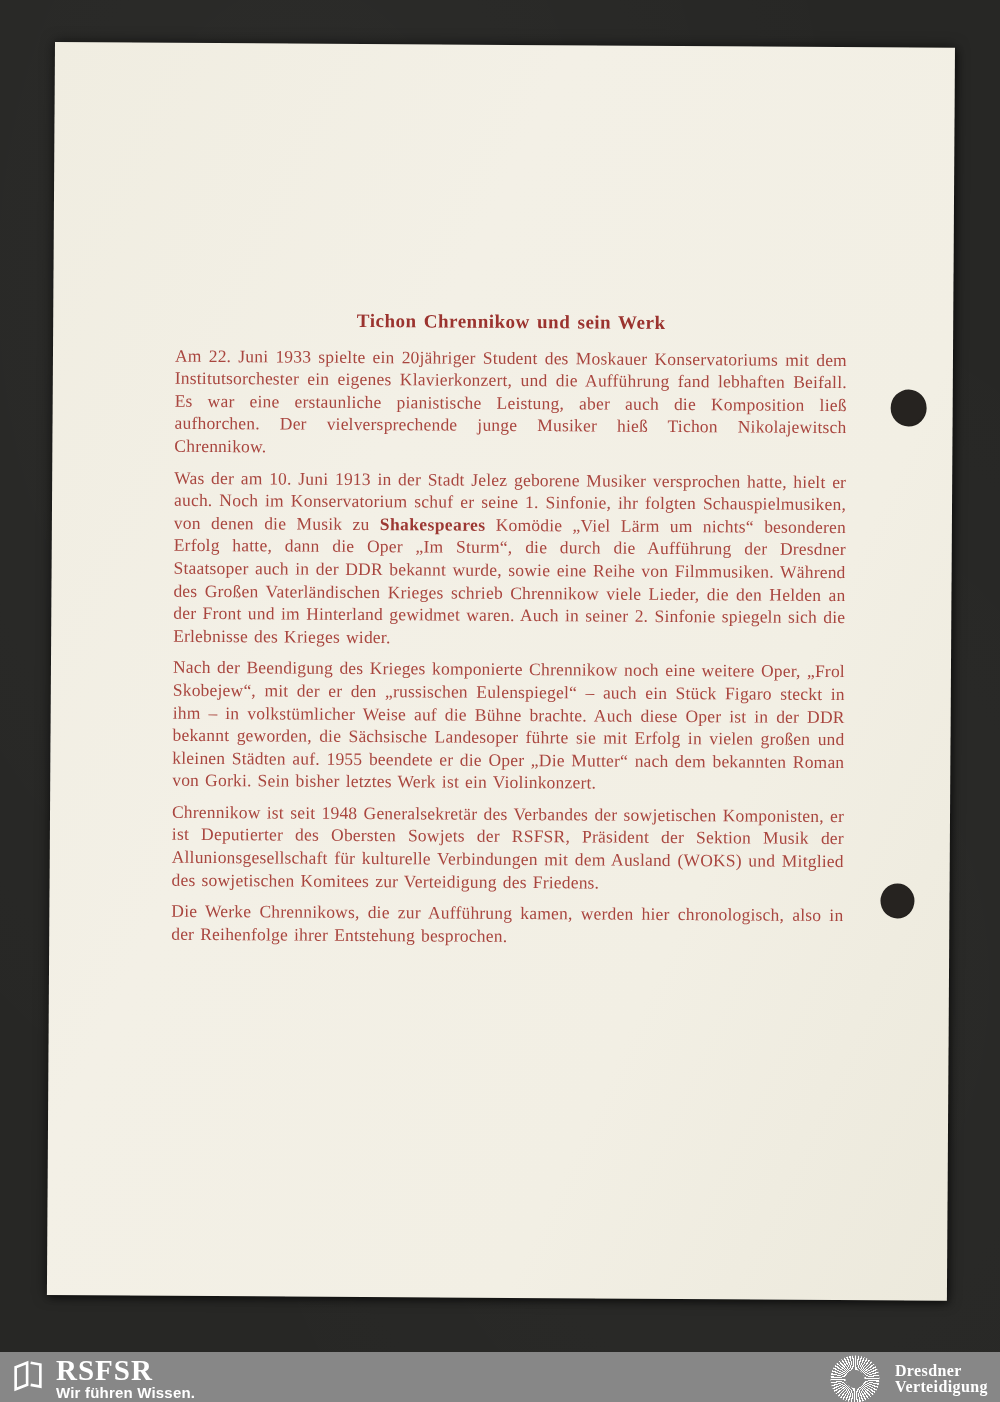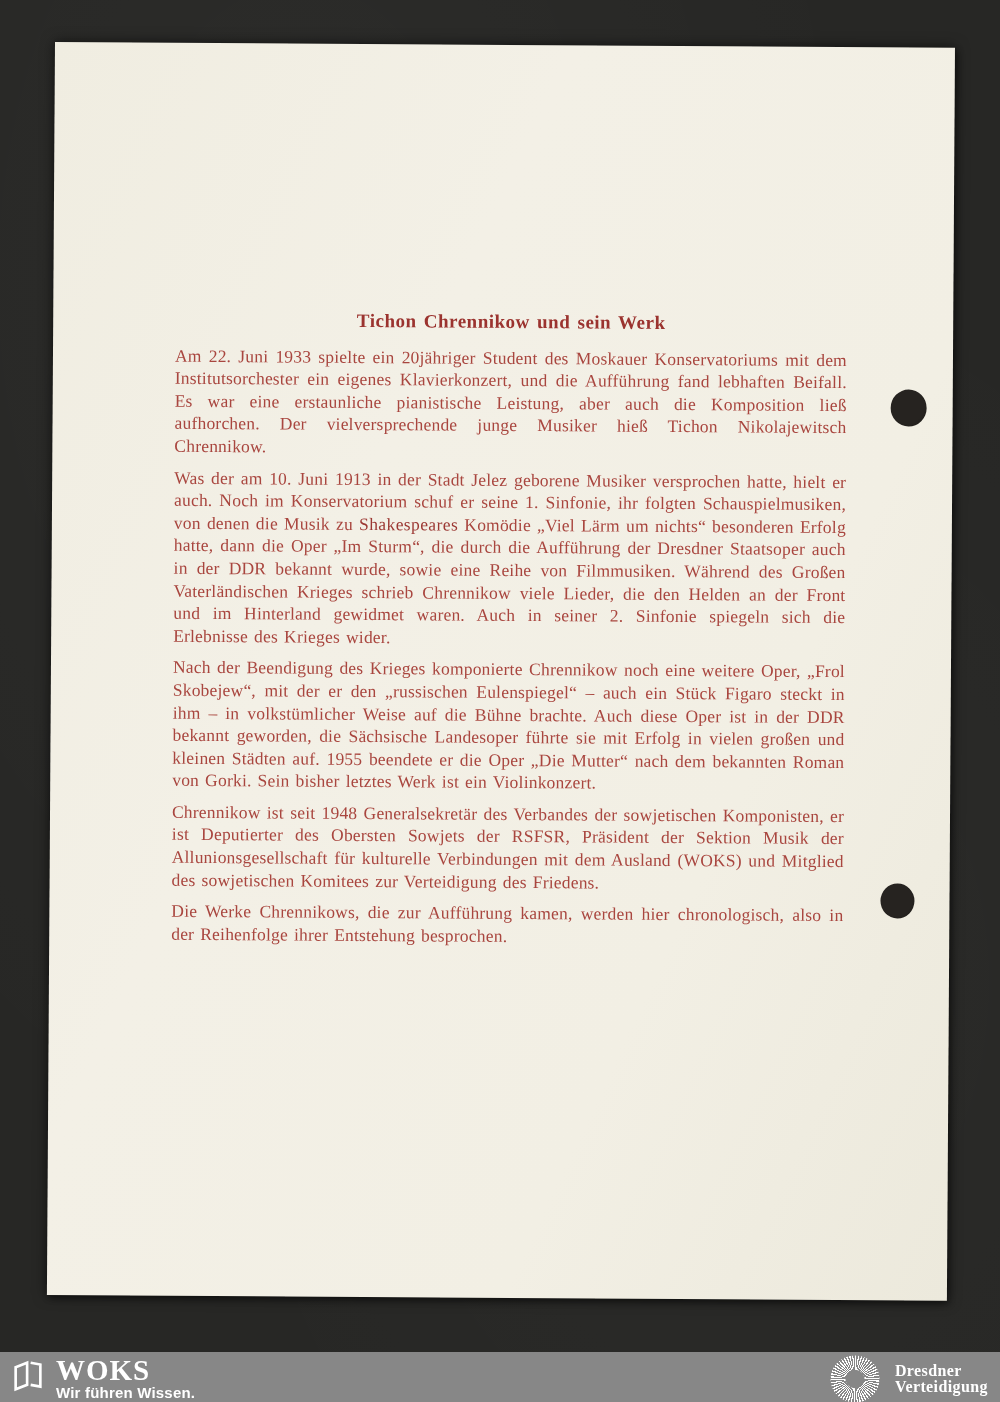--- a/index.html
+++ b/index.html
@@ -46,21 +46,21 @@
     font-size: 19px;
     font-weight: bold;
     color: #9b332f;
     text-align: center;
     letter-spacing: 0.5px;
     word-spacing: 2px;
     margin-bottom: 13px;
   }
 
   .text-block p { margin-bottom: 9px; }
-  .emph { font-weight: normal; color: #9c3833; letter-spacing: 0.4px; }
+  .emph { font-weight: bold; color: #9c3833; letter-spacing: 0.4px; }
 
   
   .hole {
     position: absolute;
     background: radial-gradient(circle at 45% 45%, #262320 60%, #1b1916 100%);
     border-radius: 50%;
   }
   .hole-1 { left: 838px; top: 342px; width: 36px; height: 37px; }
   .hole-2 { left: 831px; top: 836px; width: 34px; height: 35px; }
 
@@ -147,21 +147,21 @@
 </div>
 
 <div class="footer-bar">
 
   <div class="slub-block">
     <svg class="slub-book" viewBox="0 0 34 38" fill="none">
       <path d="M3 9 L16 4 L16 29 L3 34 Z" stroke="#ffffff" stroke-width="3" fill="none"></path>
       <path d="M20 4 L31 6 L31 31 L20 29" stroke="#ffffff" stroke-width="3" fill="none"></path>
     </svg>
     <div class="slub-text-col">
-      <div class="slub-name">WOKS</div>
+      <div class="slub-name">RSFSR</div>
       <div class="slub-tagline">Wir führen Wissen.</div>
     </div>
   </div>
 
   <div class="phil-block">
     <div class="starburst"></div>
     <div class="phil-text">
       <div>Dresdner</div>
       <div>Verteidigung</div>
     </div>

